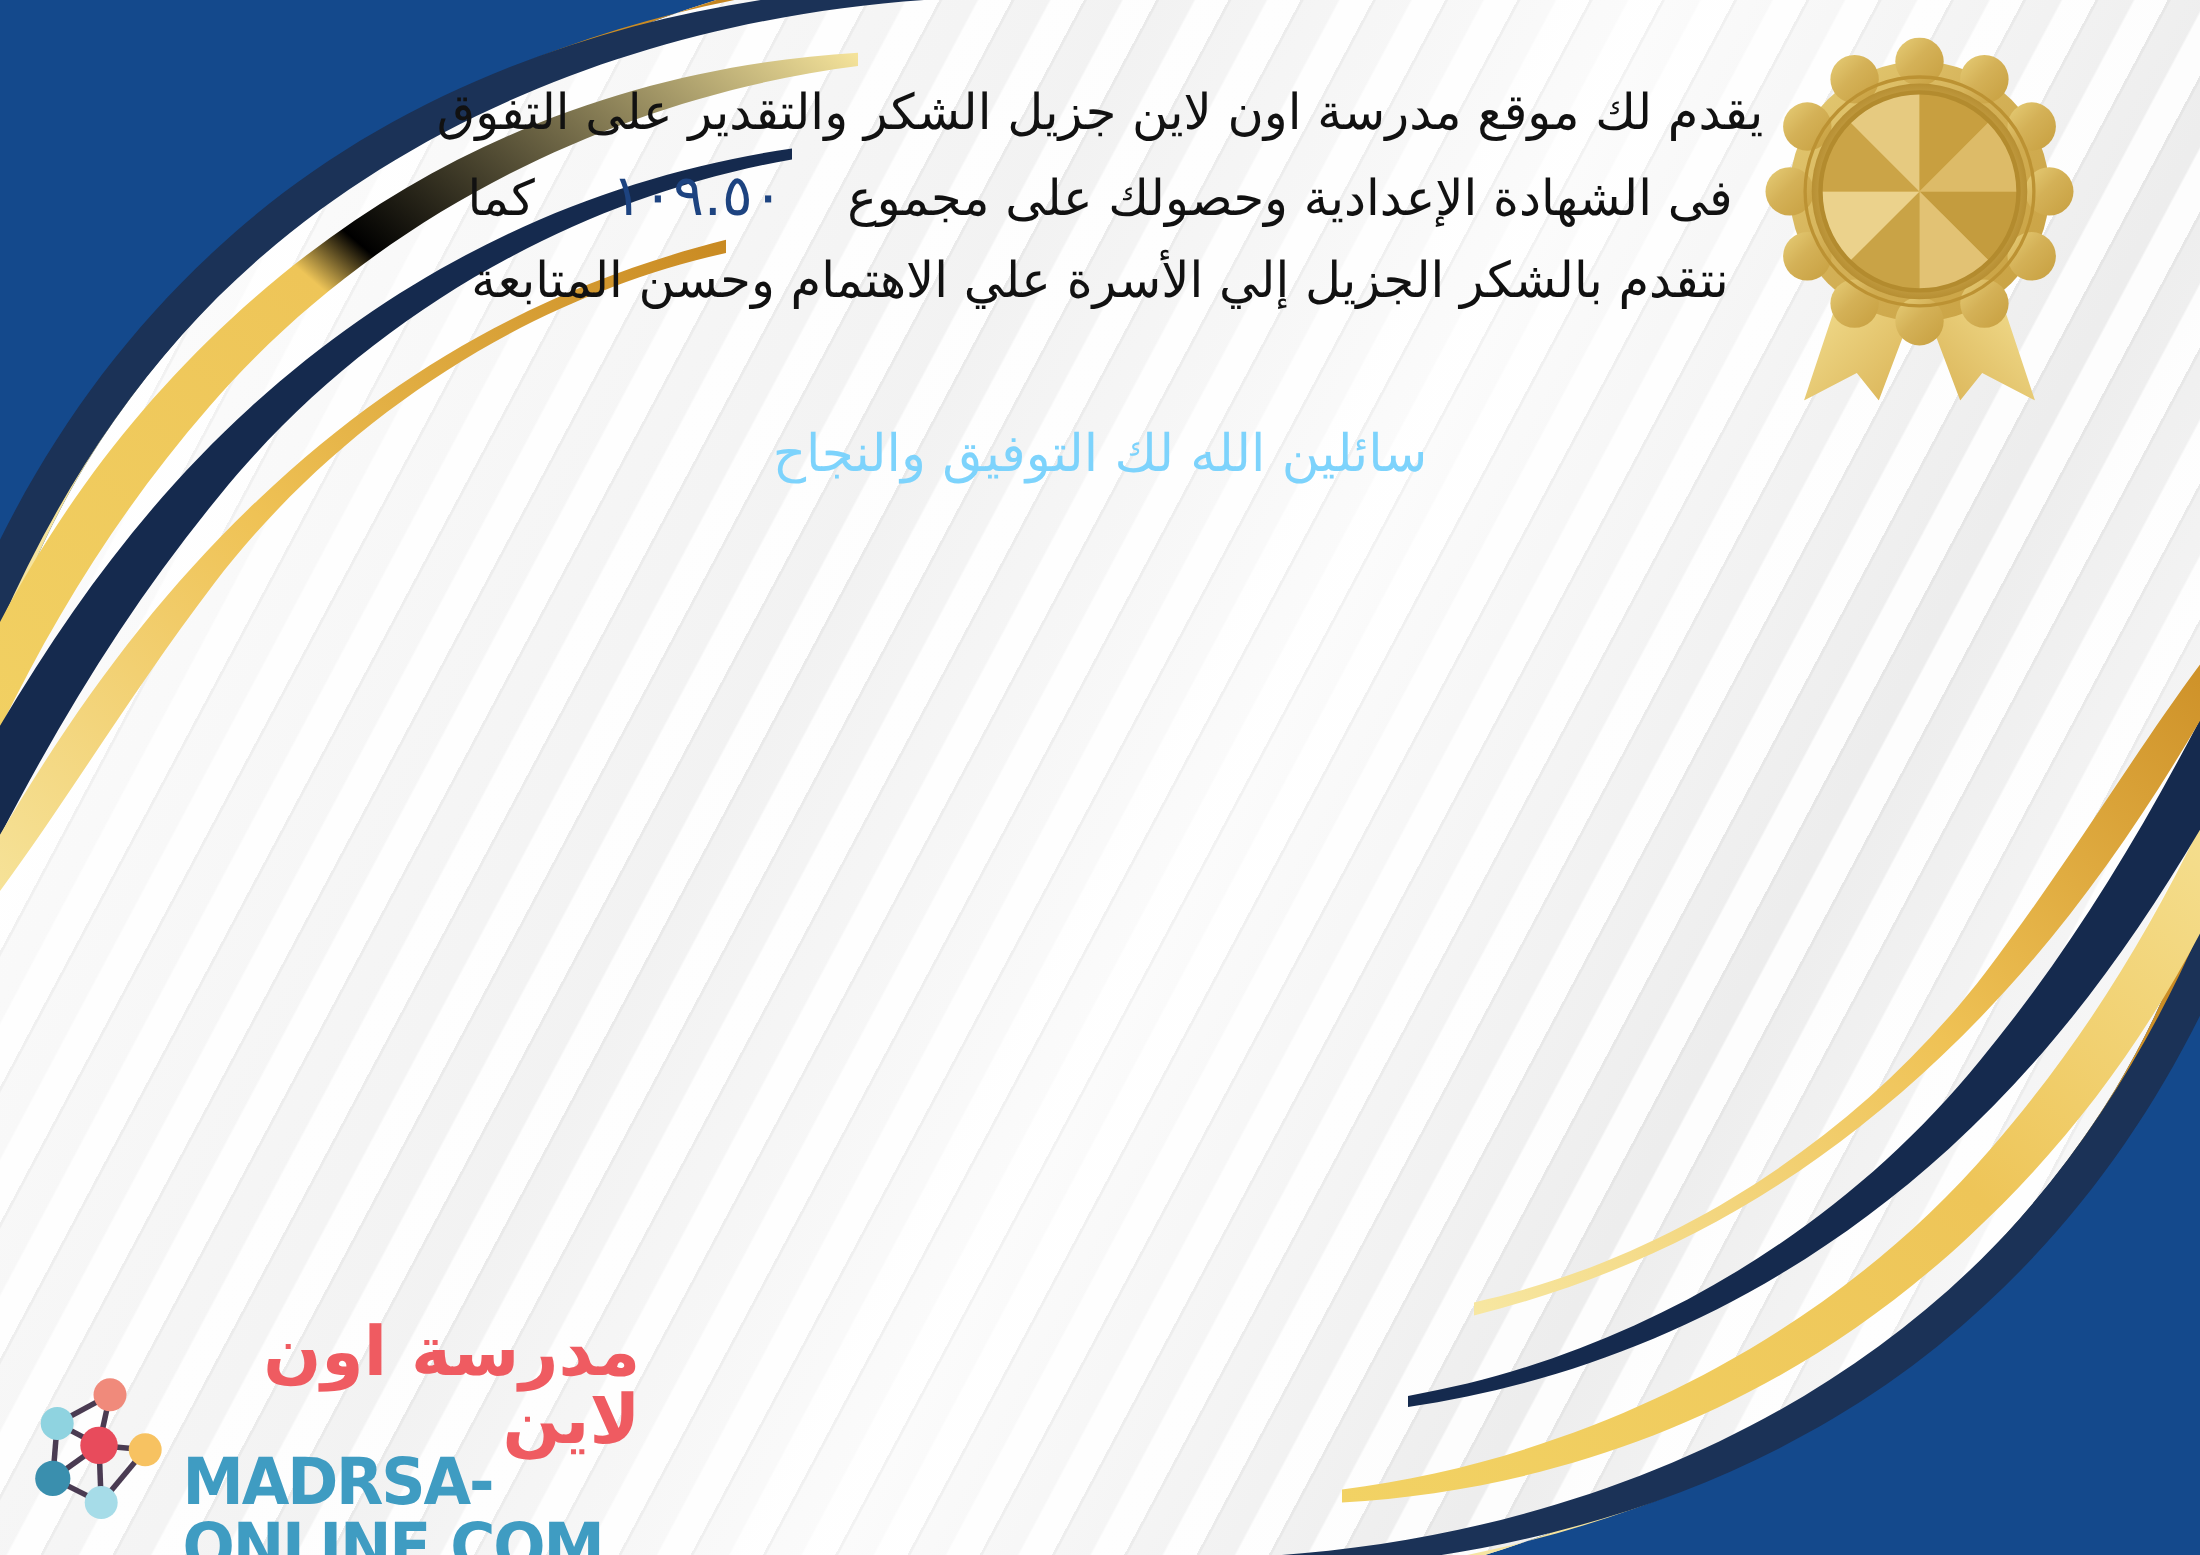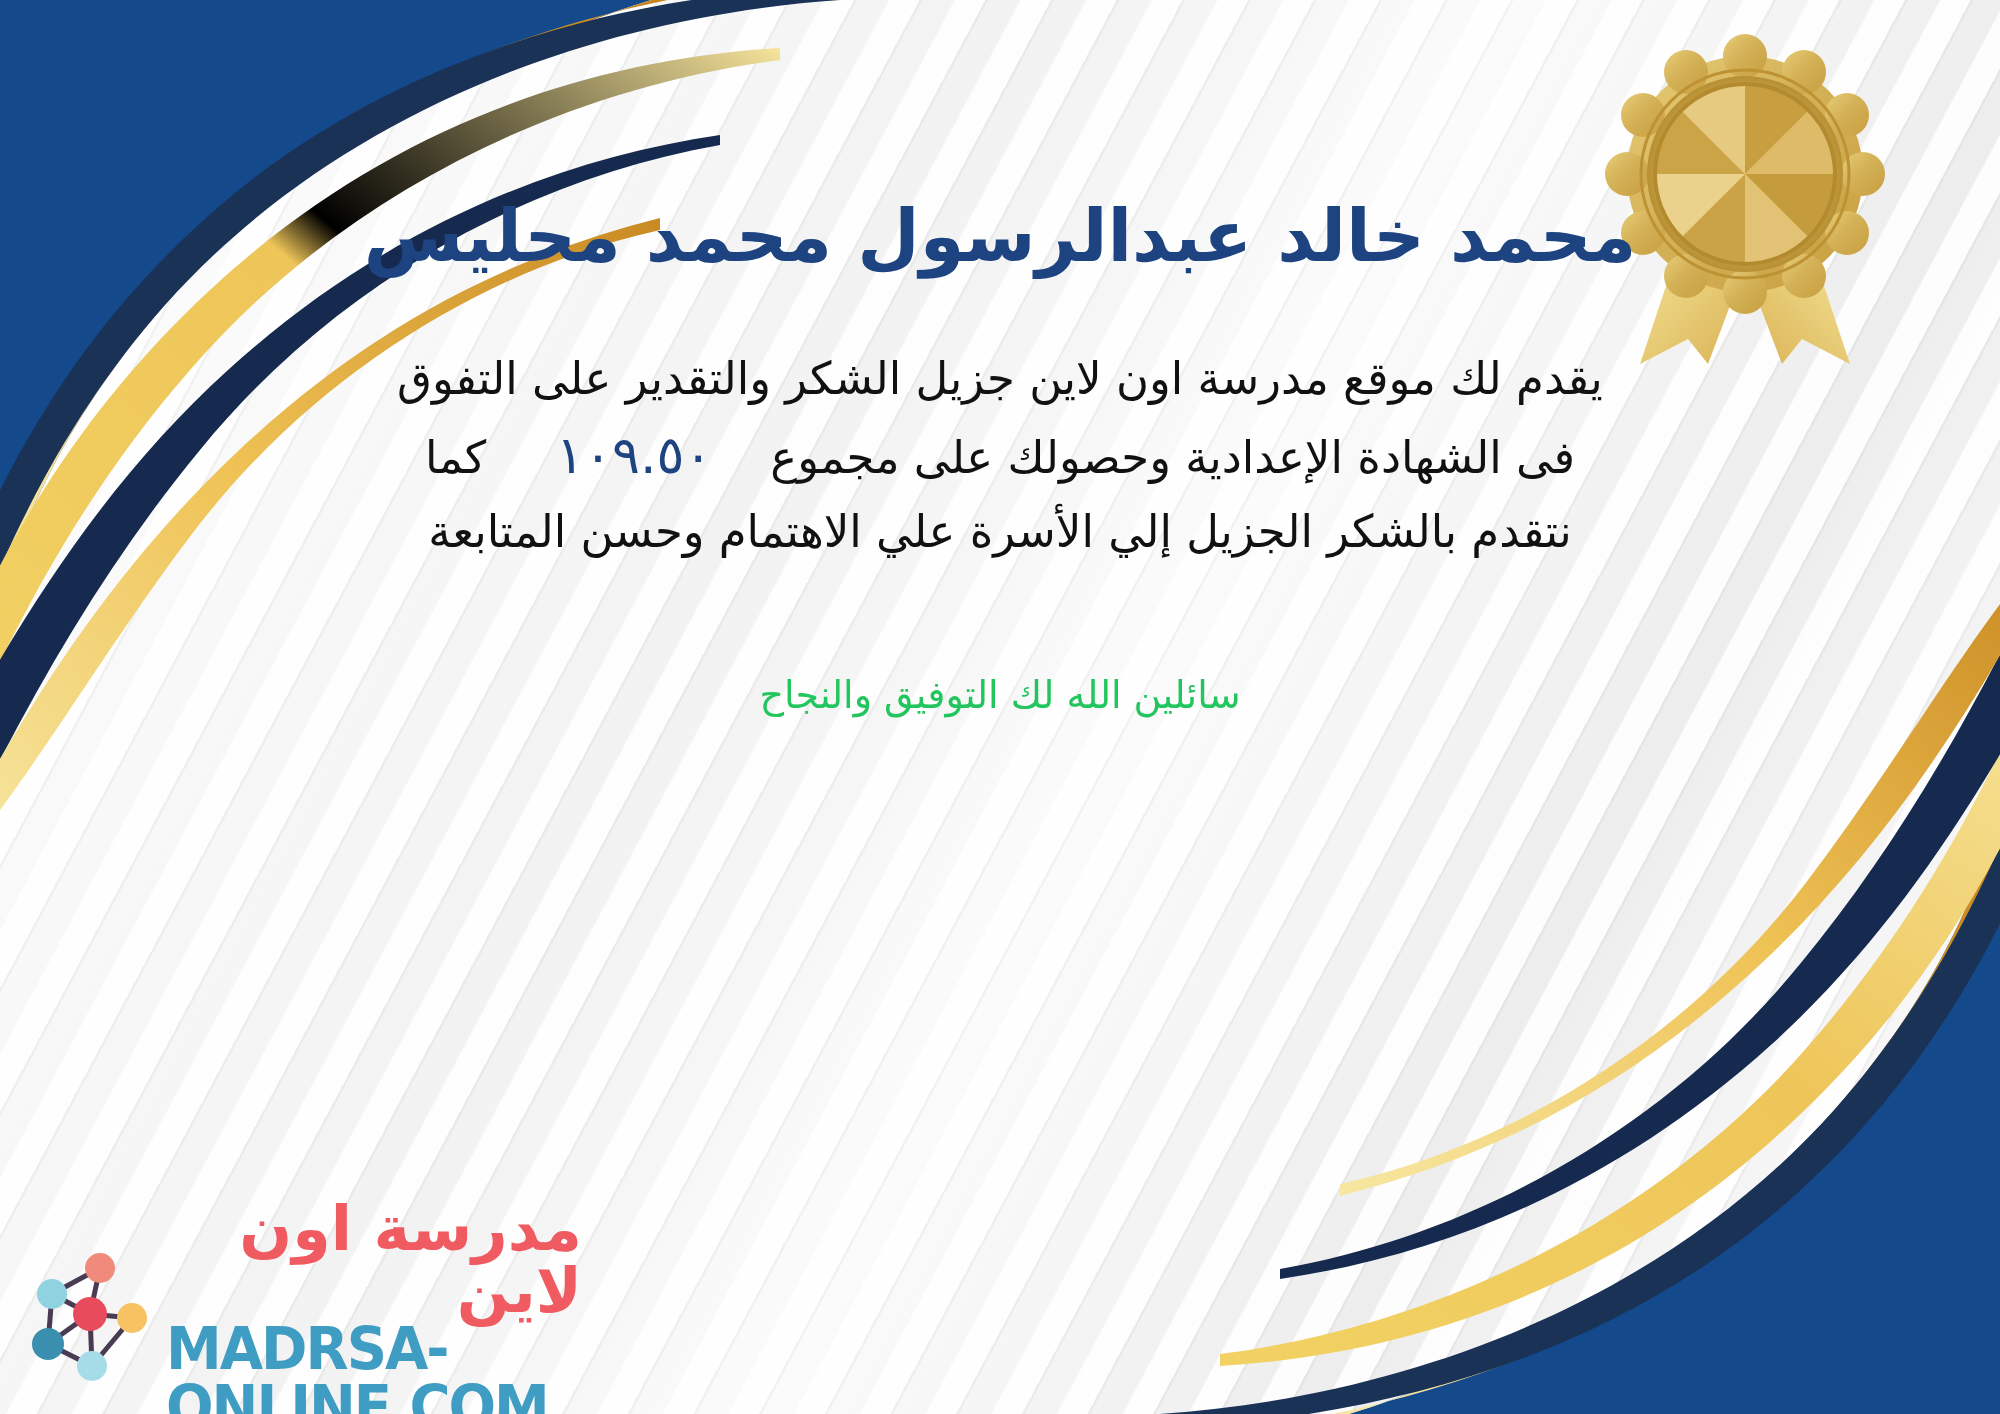--- a/index.html
+++ b/index.html
@@ -64,22 +64,22 @@
     color:#111111;
     font-size:45px;line-height:1.58;
     font-weight:400;
   }
   .body-line{display:block;white-space:nowrap;}
   .score{
     color:#1D4380;font-weight:400;font-size:52px;
     padding:0 58px 0 70px;display:inline-block;
   }
   .closing{
-    margin:12px auto;padding-top:88px;
-    font-size:38px;color:#22c55e;line-height:1.5;
+    margin:0 auto;padding-top:88px;
+    font-size:47px;color:#7dd3fc;line-height:1.5;
   }
 
   
   .logo{
     position:absolute;z-index:8;
     left:22px;bottom:18px;
     width:560px;height:160px;
     display:flex;flex-direction:row-reverse;align-items:center;gap:16px;
   }
   .logo-mark{width:128px;height:140px;flex:0 0 auto;}
@@ -224,21 +224,20 @@
         <path d="M0,0 L0,-90 A90,90 0 0,1 63.6,-63.6 Z" fill="#C89F40"></path>
         <path d="M0,0 L63.6,-63.6 A90,90 0 0,1 90,0 Z" fill="#DDBB68"></path>
       </g>
       <circle cx="0" cy="0" r="90" fill="none" stroke="#B38B2E" stroke-width="4"></circle>
     </g>
   </svg>
 
   <div class="content">
 
 
-    <div class="recipient">محمد خالد عبدالرسول محمد محليس</div>
 
     <div class="body-block">
       <span class="body-line">يقدم لك موقع مدرسة اون لاين جزيل الشكر  والتقدير على التفوق</span>
       <span class="body-line">
         <span>فى الشهادة الإعدادية وحصولك على مجموع</span><span class="score">١٠٩.٥٠</span><span>كما</span>
       </span>
       <span class="body-line">نتقدم  بالشكر الجزيل إلي الأسرة علي الاهتمام وحسن المتابعة</span>
     </div>
 
     <div class="closing">سائلين الله لك التوفيق  والنجاح</div>

